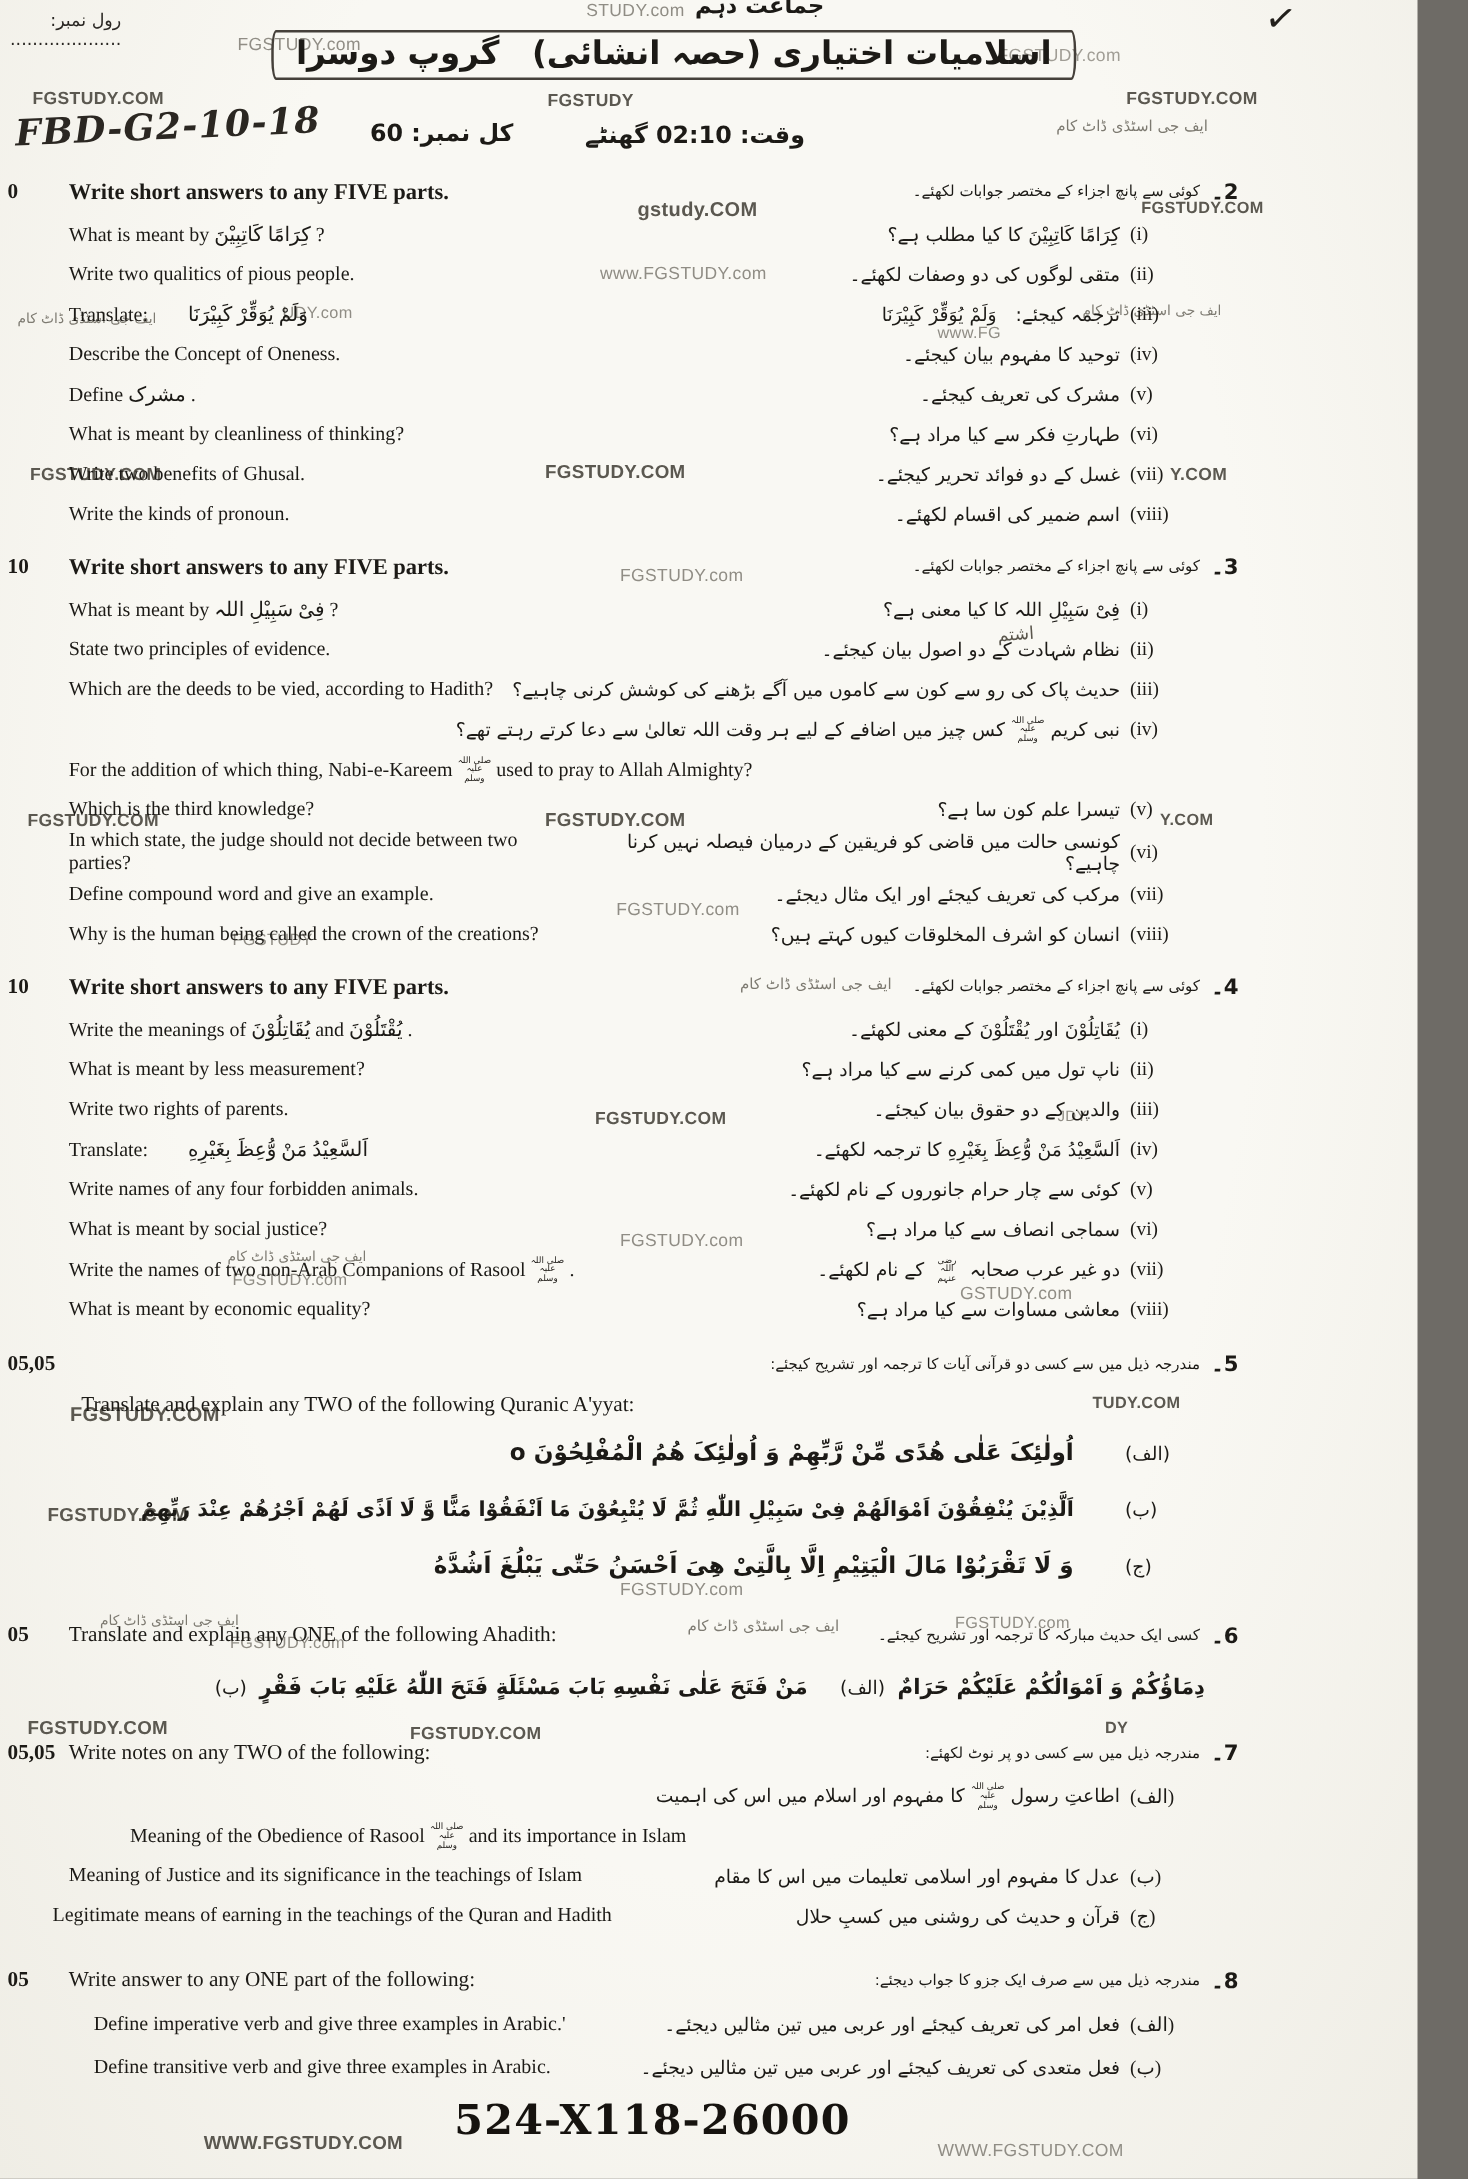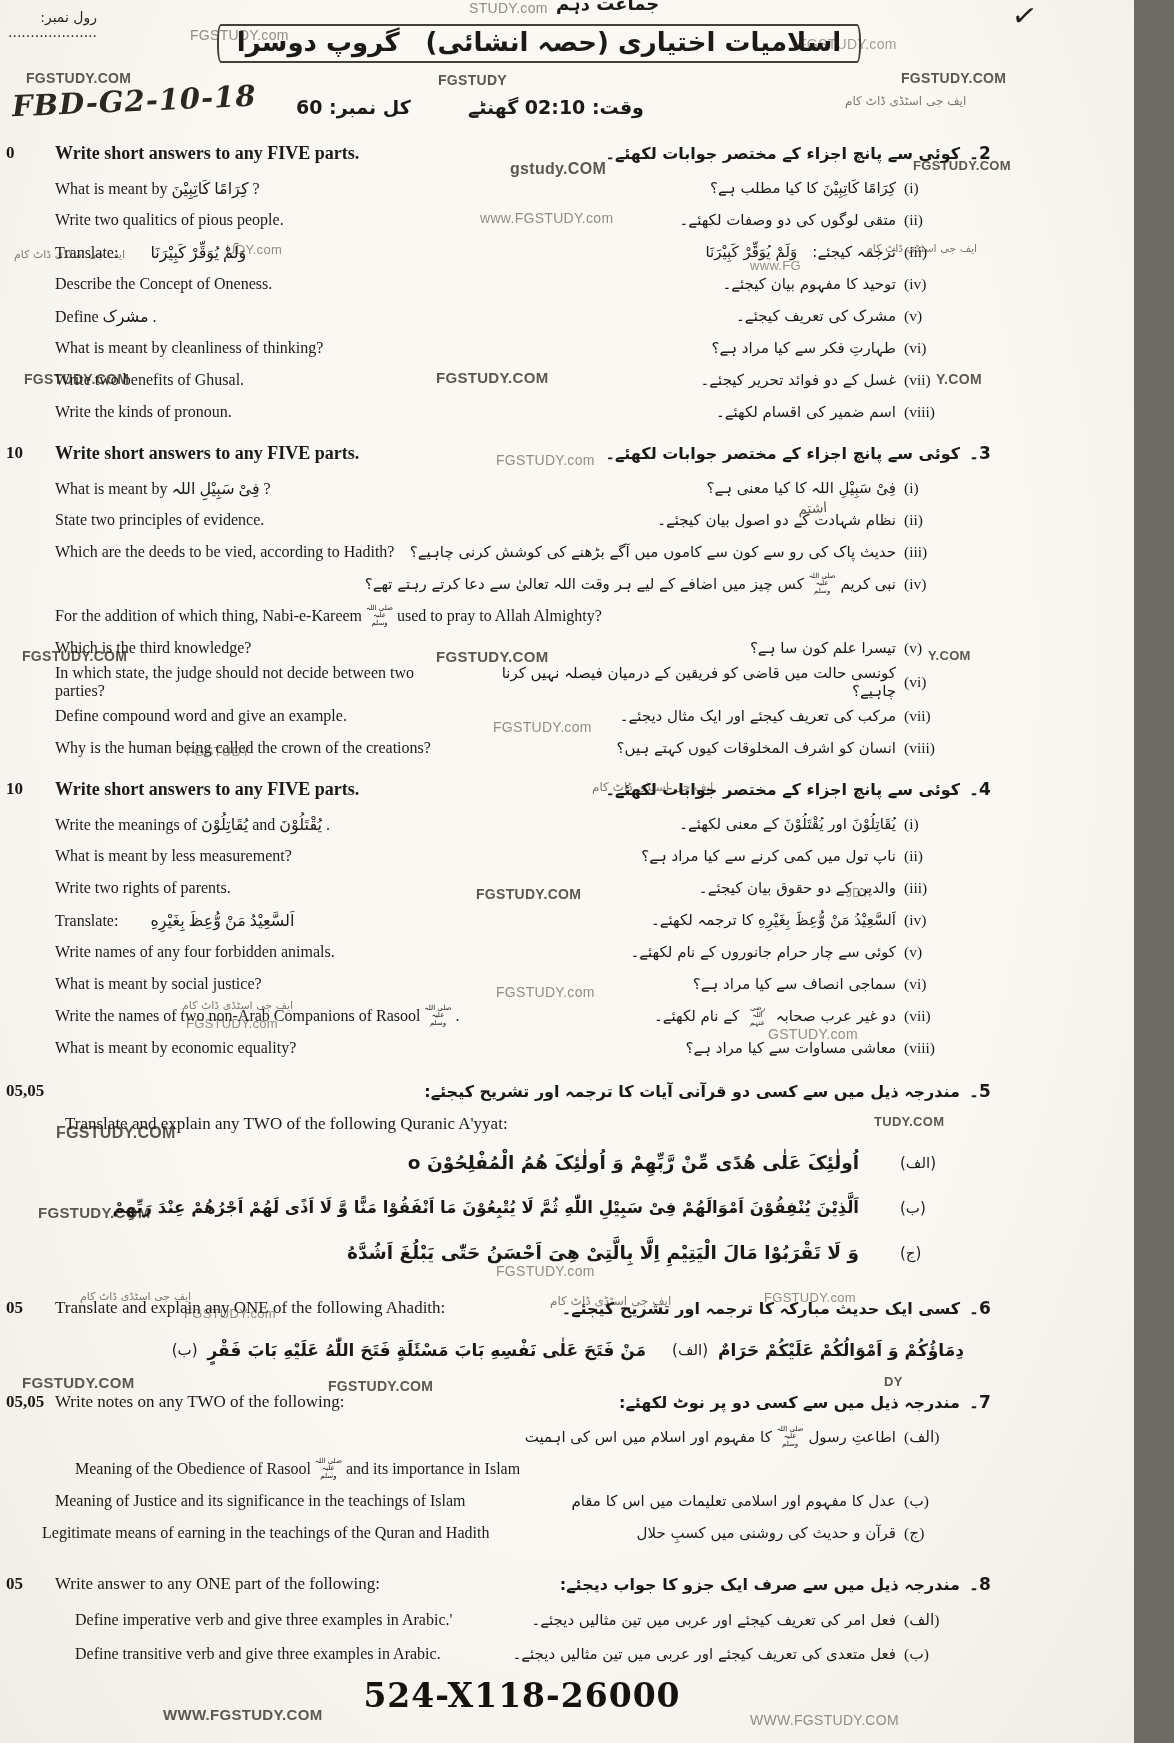--- a/index.html
+++ b/index.html
@@ -31,21 +31,21 @@
   .time-allowed { left:468px; top:96px; direction:rtl; font-family:"DejaVu Sans",sans-serif; font-weight:bold; font-size:19px; }
   .scribble { left:798px; top:500px; font-family:"DejaVu Sans",sans-serif; font-size:14px; color:#5a564c; transform:rotate(-4deg); direction:rtl; }
   
   .content { position:relative; padding-top:132px; }
   .qsec { position:relative; }
   .qhead { position:relative; display:flex; align-items:center; min-height:38px; padding:0 134px 0 55px; }
   .qhead .marks { position:absolute; left:6px; top:50%; transform:translateY(-50%); font-weight:bold; font-size:17px; }
   .qt-en { font-size:18px; font-weight:bold; }
   .qt-en.reg { font-weight:normal; font-size:17px; }
   .qt-ur { margin-left:auto; direction:rtl; text-align:left; font-family:"DejaVu Sans",sans-serif;
-           font-weight:bold; font-size:16px; }
+           font-weight:normal; font-size:12px; }
   .qnum { flex:none; width:40px; text-align:center; direction:rtl; font-family:"DejaVu Sans",sans-serif;
           font-weight:bold; font-size:17px; }
   .prow { display:flex; align-items:center; min-height:32px; padding:0 186px 0 55px; }
   .prow .en { font-size:16px; }
   .prow .ur { margin-left:auto; direction:rtl; text-align:right; font-family:"DejaVu Sans",sans-serif; font-size:15px; }
   .prow .pn { flex:none; width:52px; padding-left:8px; font-size:15.5px; }
   .enline { display:flex; align-items:center; min-height:32px; padding-left:65px; font-size:17px; }
   .ayrow { display:flex; align-items:center; min-height:45px; padding-right:186px;gap:33px; }
   .ayrow .ay { margin-left:auto; direction:rtl; text-align:right; font-family:"DejaVu Sans",sans-serif;
                font-weight:bold; font-size:18.5px; }
@@ -324,21 +324,21 @@
         <span class="marks">05,05</span>
         <span class="qt-en reg">Write notes on any TWO of the following:</span>
         <span class="qt-ur">مندرجہ ذیل میں سے کسی دو پر نوٹ لکھئے:</span>
         <span class="qnum">7۔</span>
       </div>
       <div class="prow">
         <span class="en"></span>
         <span class="ur"><span>اطاعتِ رسول</span> <span class="saw">صلی اللہ علیہ وسلم</span> <span>کا مفہوم اور اسلام میں اس کی اہمیت</span></span>
         <span class="pn">(الف)</span>
       </div>
-      <div class="prow" style="padding-left:75px">
+      <div class="prow" style="padding-left:104px">
         <span class="en"><span>Meaning of the Obedience of Rasool</span> <span class="saw">صلی اللہ علیہ وسلم</span> <span>and its importance in Islam</span></span>
         <span class="ur"></span>
         <span class="pn"></span>
       </div>
       <div class="prow" style="">
           <span class="en">Meaning of Justice and its significance in the teachings of Islam</span>
           <span class="ur">عدل کا مفہوم اور اسلامی تعلیمات میں اس کا مقام</span>
           <span class="pn">(ب)</span>
         </div>
       <div class="prow" style="padding-left:42px">

